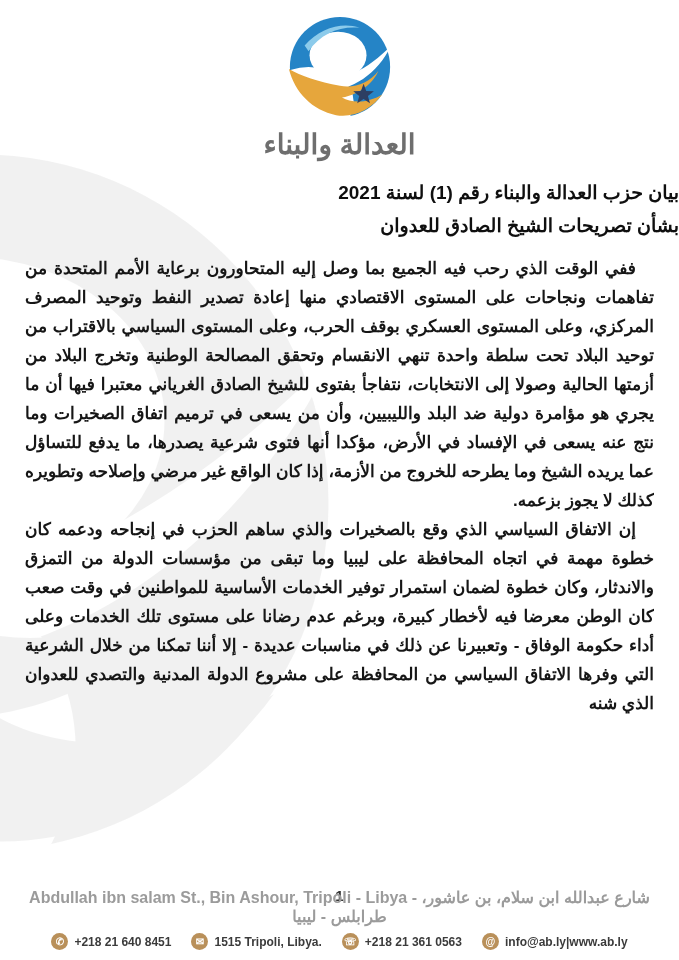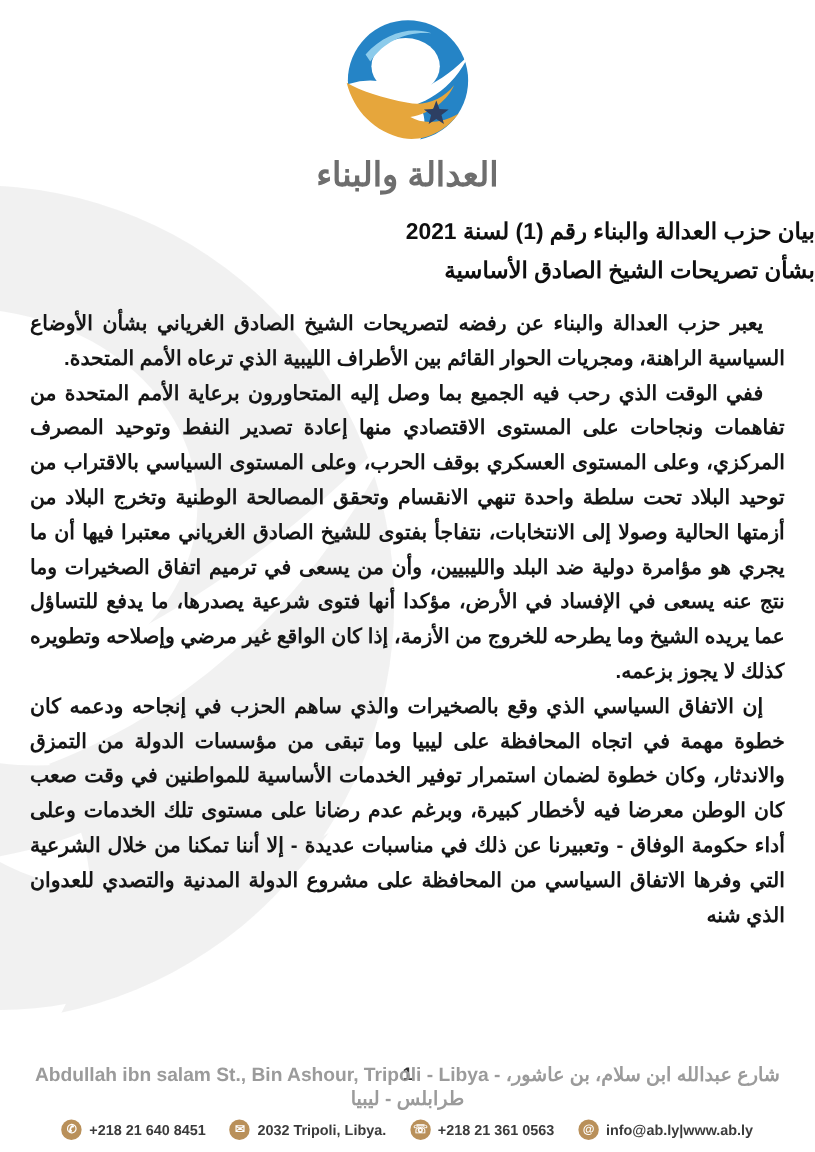--- a/index.html
+++ b/index.html
@@ -98,45 +98,44 @@
         <ellipse class="lg-white" cx="58" cy="44" rx="29" ry="24"></ellipse>
         <path class="lg-lightblue" d="M 24,34 C 40,16 62,10 80,16 C 60,14 40,22 28,40 Z"></path>
         <path class="lg-gold" d="M 8,58 C 14,82 32,100 56,105 C 74,108 92,99 103,84 C 88,93 72,93 62,87 C 80,84 94,72 99,60 C 90,72 74,78 60,75 C 38,71 20,65 8,58 Z"></path>
         <polygon class="lg-star" points="84,73 86.7,80.3 94.5,80.6 88.4,85.4 90.5,92.9 84,88.6 77.5,92.9 79.6,85.4 73.5,80.6 81.3,80.3"></polygon>
       </svg>
       <div class="party-name-ar">العدالة والبناء</div>
     </div>
 
     <div class="title-block">
       <p class="title-line">بيان حزب العدالة والبناء رقم (1) لسنة 2021</p>
-      <p class="title-line">بشأن تصريحات الشيخ الصادق الأساسية</p>
+      <p class="title-line">بشأن تصريحات الشيخ الصادق للعدوان</p>
     </div>
 
     <div class="body-text">
-      <p>يعبر حزب العدالة والبناء عن رفضه لتصريحات الشيخ الصادق الغرياني بشأن الأوضاع السياسية الراهنة، ومجريات الحوار القائم بين الأطراف الليبية الذي ترعاه الأمم المتحدة.</p>
       <p>ففي الوقت الذي رحب فيه الجميع بما وصل إليه المتحاورون برعاية الأمم المتحدة من تفاهمات ونجاحات على المستوى الاقتصادي منها إعادة تصدير النفط وتوحيد المصرف المركزي، وعلى المستوى العسكري بوقف الحرب، وعلى المستوى السياسي بالاقتراب من توحيد البلاد تحت سلطة واحدة تنهي الانقسام وتحقق المصالحة الوطنية وتخرج البلاد من أزمتها الحالية وصولا إلى الانتخابات، نتفاجأ بفتوى للشيخ الصادق الغرياني معتبرا فيها أن ما يجري هو مؤامرة دولية ضد البلد والليبيين، وأن من يسعى في ترميم اتفاق الصخيرات وما نتج عنه يسعى في الإفساد في الأرض، مؤكدا أنها فتوى شرعية يصدرها، ما يدفع للتساؤل عما يريده الشيخ وما يطرحه للخروج من الأزمة، إذا كان الواقع غير مرضي وإصلاحه وتطويره كذلك لا يجوز بزعمه.</p>
       <p>إن الاتفاق السياسي الذي وقع بالصخيرات والذي ساهم الحزب في إنجاحه ودعمه كان خطوة مهمة في اتجاه المحافظة على ليبيا وما تبقى من مؤسسات الدولة من التمزق والاندثار، وكان خطوة لضمان استمرار توفير الخدمات الأساسية للمواطنين في وقت صعب كان الوطن معرضا فيه لأخطار كبيرة، وبرغم عدم رضانا على مستوى تلك الخدمات وعلى أداء حكومة الوفاق - وتعبيرنا عن ذلك في مناسبات عديدة - إلا أننا تمكنا من خلال الشرعية التي وفرها الاتفاق السياسي من المحافظة على مشروع الدولة المدنية والتصدي للعدوان الذي شنه</p>
     </div>
 
   </div>
 
   <div class="page-number">1</div>
 
   <div class="footer">
     <div class="footer-address">Abdullah ibn salam St., Bin Ashour, Tripoli - Libya - شارع عبدالله ابن سلام، بن عاشور، طرابلس - ليبيا</div>
     <div class="footer-contacts">
 
       <span class="contact-item">
         <span class="contact-icon">✆</span>
         <span>+218 21 640 8451</span>
       </span>
 
       <span class="contact-item">
         <span class="contact-icon">✉</span>
-        <span>2032 Tripoli, Libya.</span>
+        <span>1515 Tripoli, Libya.</span>
       </span>
 
       <span class="contact-item">
         <span class="contact-icon">☏</span>
         <span>+218 21 361 0563</span>
       </span>
 
       <span class="contact-item">
         <span class="contact-icon">@</span>
         <span>info@ab.ly|www.ab.ly</span>

